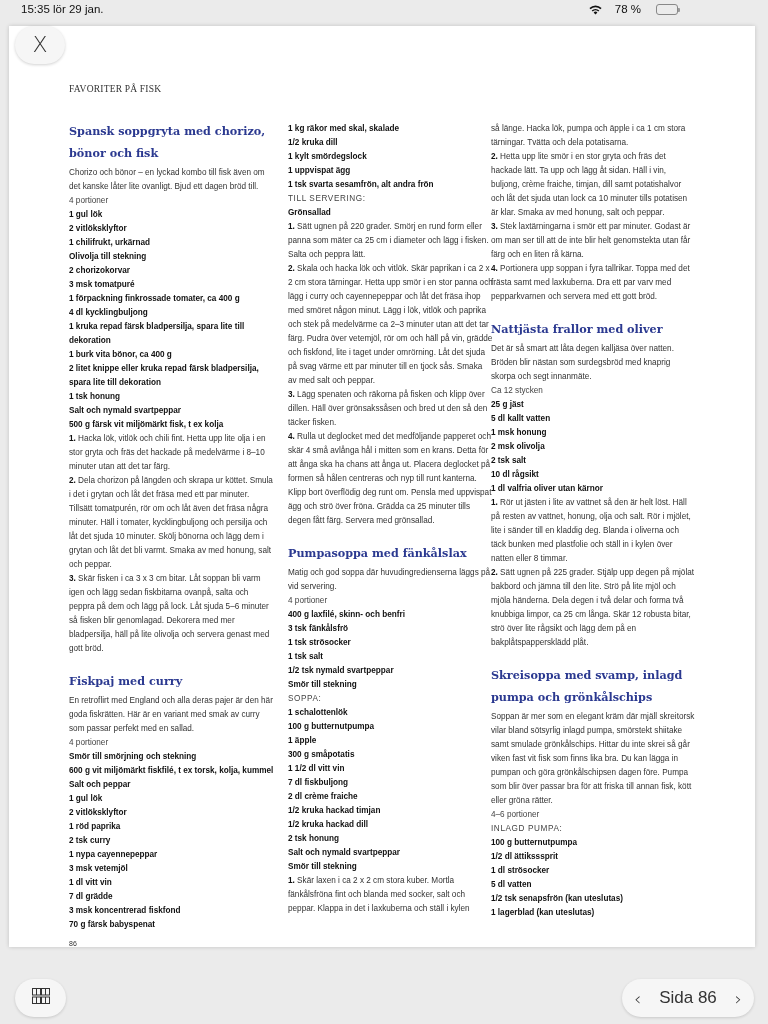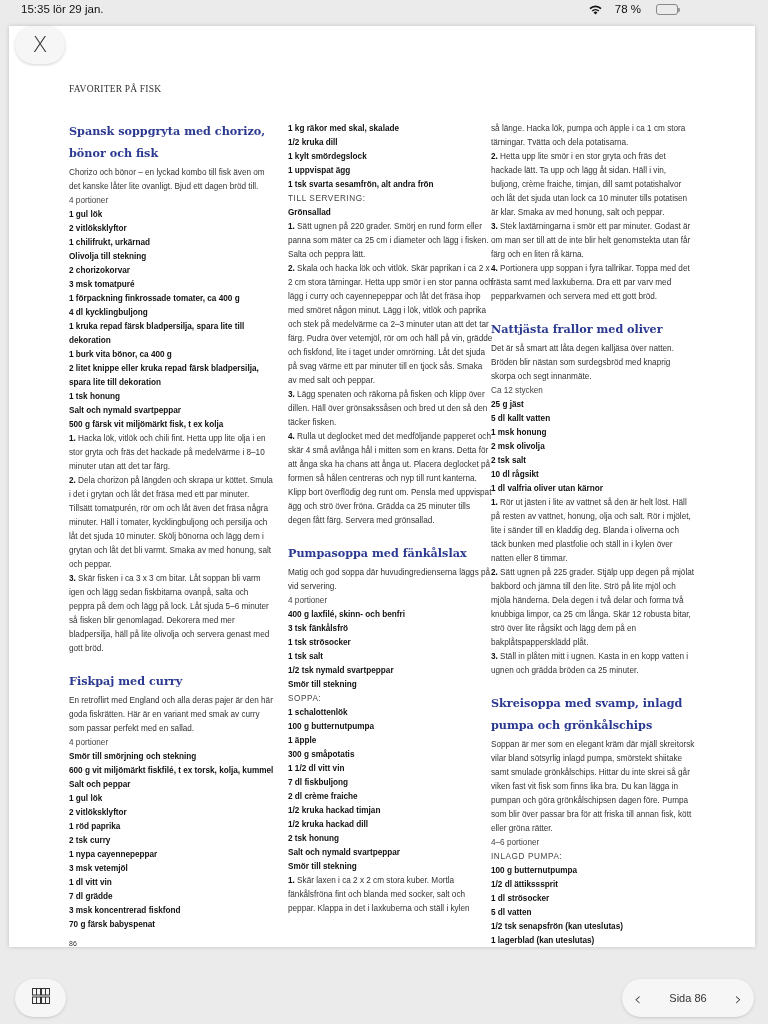--- a/index.html
+++ b/index.html
@@ -33,21 +33,21 @@
   .subhead { color: #444; letter-spacing: 0.6px; }
   .step { color: #333; }
   .step b { color: #111; }
   .gap { height: 14px; }
 
   .page-num { position: absolute; left: 69px; top: 940px; font-size: 7px; color: #333; }
 
   .grid-btn { position: absolute; left: 15px; top: 979px; width: 51px; height: 38px; border-radius: 19px; background: #f6f6f6; box-shadow: 0 1px 3px rgba(0,0,0,0.15); display: flex; align-items: center; justify-content: center; cursor: pointer; }
   .pager { position: absolute; left: 622px; top: 979px; width: 132px; height: 38px; border-radius: 19px; background: #f6f6f6; box-shadow: 0 1px 3px rgba(0,0,0,0.15); display: flex; align-items: center; justify-content: space-between; padding: 0 12px; }
   .pager .arrow { font-size: 18px; color: #333; cursor: pointer; font-family: "DejaVu Sans", sans-serif; font-weight: 200; }
-  .pager .label { font-size: 11px; color: #333; }
+  .pager .label { font-size: 17px; color: #333; }
 </style>
 </head>
 <body>
 
 <div class="statusbar">
   <span class="time">15:35   lör 29 jan.</span>
   <div class="right">
     <span class="wifi">
       <svg width="13" height="11" viewBox="0 0 13 11">
           <path d="M6.5 10.5 L4.6 8.4 A2.8 2.8 0 0 1 8.4 8.4 Z" fill="#111"></path>
@@ -180,21 +180,20 @@
       <div class="ing">5 dl kallt vatten</div>
       <div class="ing">1 msk honung</div>
       <div class="ing">2 msk olivolja</div>
       <div class="ing">2 tsk salt</div>
       <div class="ing">10 dl rågsikt</div>
       <div class="ing">1 dl valfria oliver utan kärnor</div>
     </div>
   <div>
       <div class="step"><b>1.</b><span> Rör ut jästen i lite av vattnet så den är helt löst. Häll på resten av vattnet, honung, olja och salt. Rör i mjölet, lite i sänder till en kladdig deg. Blanda i oliverna och täck bunken med plastfolie och ställ in i kylen över natten eller 8 timmar.</span></div>
       <div class="step"><b>2.</b><span> Sätt ugnen på 225 grader. Stjälp upp degen på mjölat bakbord och jämna till den lite. Strö på lite mjöl och mjöla händerna. Dela degen i två delar och forma två knubbiga limpor, ca 25 cm långa. Skär 12 robusta bitar, strö över lite rågsikt och lägg dem på en bakplåtspappersklädd plåt.</span></div>
-      <div class="step"><b>3.</b><span> Ställ in plåten mitt i ugnen. Kasta in en kopp vatten i ugnen och grädda bröden ca 25 minuter.</span></div>
     </div>
   <div class="gap"></div>
   <div class="title">Skreisoppa med svamp, inlagd pumpa och grönkålschips</div>
   <div class="intro">Soppan är mer som en elegant kräm där mjäll skreitorsk vilar bland sötsyrlig inlagd pumpa, smörstekt shiitake samt smulade grönkålschips. Hittar du inte skrei så går viken fast vit fisk som finns lika bra. Du kan lägga in pumpan och göra grönkålschipsen dagen före. Pumpa som blir över passar bra för att friska till annan fisk, kött eller gröna rätter.</div>
   <div class="portion">4–6 portioner</div>
   <div class="subhead">INLAGD PUMPA:</div>
   <div>
       <div class="ing">100 g butternutpumpa</div>
       <div class="ing">1/2 dl ättiksssprit</div>
       <div class="ing">1 dl strösocker</div>

